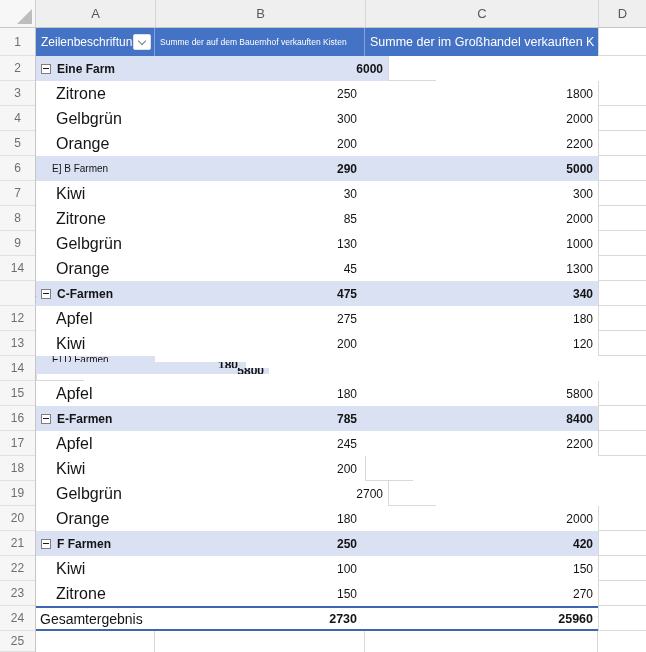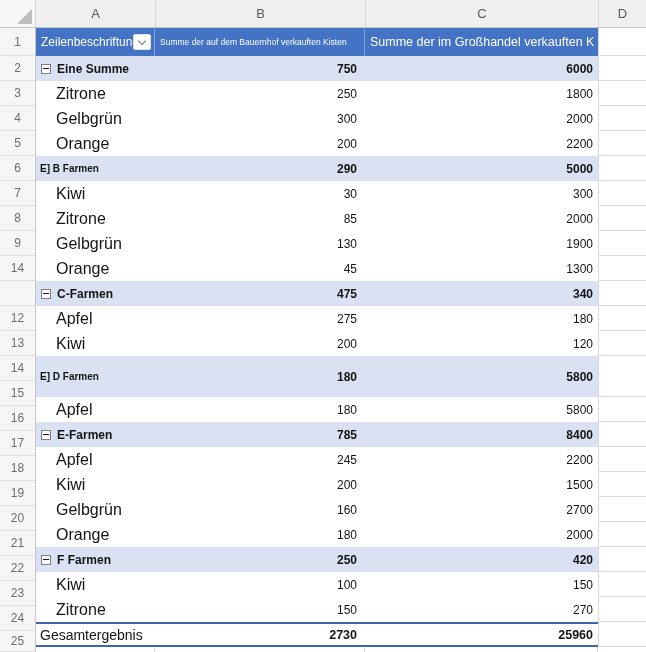--- a/index.html
+++ b/index.html
@@ -47,21 +47,21 @@
   .hdr .cb{font-size:8.5px;justify-content:flex-start;padding-left:5px;border-right:1px solid rgba(255,255,255,.35);}
   .hdr .cc{font-size:12.5px;justify-content:flex-start;padding-left:5px;}
   .dd-btn{position:absolute;right:3px;top:50%;transform:translateY(-50%);width:18px;height:16px;
     background:#fff;border-radius:2px;border:1px solid #E1E1E1;display:flex;align-items:center;justify-content:center;}
   .chev{width:6px;height:6px;border-right:1.6px solid #7A7A7A;border-bottom:1.6px solid #7A7A7A;
     transform:rotate(45deg);margin-top:-3px;}
   
   .band .ca,.band .cb,.band .cc{background:var(--band-blue);}
   .band .cb,.band .cc{font-weight:700;font-size:12px;}
   .lbl-group{font-weight:700;font-size:12px;padding-left:5px;gap:3px;}
-  .lbl-group-small{font-weight:700;font-size:10px;padding-left:4px;}
+  .lbl-group-small{font-weight:400;font-size:10px;padding-left:16px;}
   .item .ca{padding-left:20px;font-size:16px;}
   .item .cb,.item .cc{font-size:12px;}
   .collapse-box{display:inline-flex;align-items:center;justify-content:center;width:10px;height:10px;
     border:1px solid #7F7F7F;background:#fff;margin-right:3px;flex:0 0 auto;}
   .minus{display:block;width:6px;height:0;border-top:1.4px solid #1a1a1a;}
   
   .total .ca{font-size:14px;padding-left:4px;text-align:right;}
   .total .cb,.total .cc{font-weight:700;font-size:12.5px;}
   .total .ca,.total .cb,.total .cc{border-top:2px solid var(--total-border);border-bottom:2px solid var(--total-border);}
   .total .cd{border-bottom:1px solid var(--gridline);}
@@ -130,23 +130,22 @@
         <span>Summe der im Großhandel verkauften K</span>
       </div>
       <div class="c cd"></div>
     </div>
 
   <div class="r band group" style="height: 25px;">
         <div class="c ca lbl-group">
           <span class="collapse-box">
             <span class="minus"></span>
           </span>
-          <span>Eine Summe</span>
-        </div>
-        <div class="c cb">750</div>
+          <span>Eine Farm</span>
+        </div>
         <div class="c cc">6000</div>
         <div class="c cd"></div>
       </div>
       <div class="r item" style="height: 25px;">
         <div class="c ca">
           <span>Zitrone</span>
         </div>
         <div class="c cb">250</div>
         <div class="c cc">1800</div>
         <div class="c cd"></div>
@@ -189,21 +188,21 @@
         </div>
         <div class="c cb">85</div>
         <div class="c cc">2000</div>
         <div class="c cd"></div>
       </div>
       <div class="r item" style="height: 25px;">
         <div class="c ca">
           <span>Gelbgrün</span>
         </div>
         <div class="c cb">130</div>
-        <div class="c cc">1900</div>
+        <div class="c cc">1000</div>
         <div class="c cd"></div>
       </div>
       <div class="r item" style="height: 25px;">
         <div class="c ca">
           <span>Orange</span>
         </div>
         <div class="c cb">45</div>
         <div class="c cc">1300</div>
         <div class="c cd"></div>
       </div>
@@ -227,21 +226,21 @@
         <div class="c cd"></div>
       </div>
       <div class="r item" style="height: 25px;">
         <div class="c ca">
           <span>Kiwi</span>
         </div>
         <div class="c cb">200</div>
         <div class="c cc">120</div>
         <div class="c cd"></div>
       </div>
-      <div class="r band small" style="height: 41px;">
+      <div class="r band small" style="height: 25px; flex-direction: column;">
         <div class="c ca lbl-group-small">
           <span>E] D Farmen</span>
         </div>
         <div class="c cb">180</div>
         <div class="c cc">5800</div>
         <div class="c cd"></div>
       </div>
       <div class="r item" style="height: 25px;">
         <div class="c ca">
           <span>Apfel</span>
@@ -267,28 +266,26 @@
         </div>
         <div class="c cb">245</div>
         <div class="c cc">2200</div>
         <div class="c cd"></div>
       </div>
       <div class="r item" style="height: 25px;">
         <div class="c ca">
           <span>Kiwi</span>
         </div>
         <div class="c cb">200</div>
-        <div class="c cc">1500</div>
         <div class="c cd"></div>
       </div>
       <div class="r item" style="height: 25px;">
         <div class="c ca">
           <span>Gelbgrün</span>
         </div>
-        <div class="c cb">160</div>
         <div class="c cc">2700</div>
         <div class="c cd"></div>
       </div>
       <div class="r item" style="height: 25px;">
         <div class="c ca">
           <span>Orange</span>
         </div>
         <div class="c cb">180</div>
         <div class="c cc">2000</div>
         <div class="c cd"></div>

